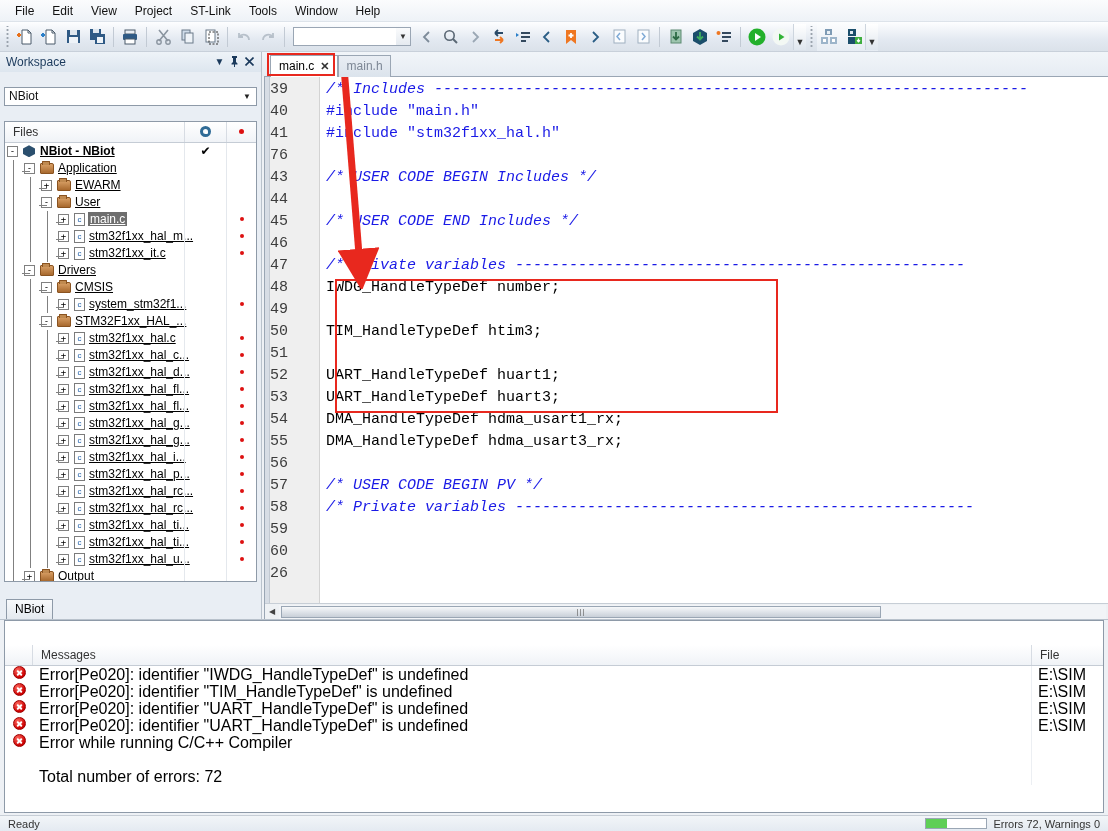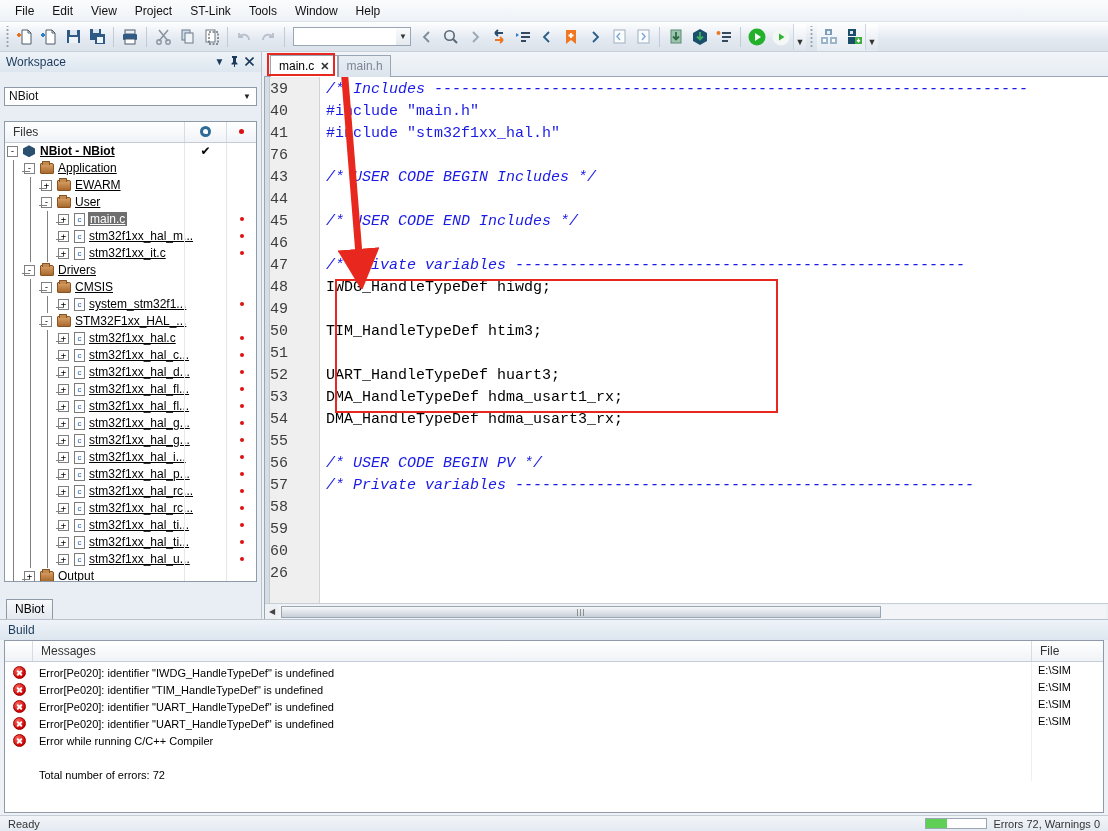--- a/index.html
+++ b/index.html
@@ -262,28 +262,28 @@
     background: linear-gradient(to bottom,#eef3f8,#dde6ef);
   }
   .build-grid {
     flex:1 1 auto; margin:0 4px 2px 4px;
     border:1px solid #8e9aa8; background:#fff;
     display:flex; flex-direction:column; min-height:0; position:relative;
   }
   .bgrid-head {
     height:21px; flex:0 0 21px; display:flex; align-items:center;
     background: linear-gradient(to bottom,#ffffff,#f0f3f7);
-    border-bottom:1px solid #c5ccd5; font-size:12px;
+    border-bottom:1px solid #c5ccd5; font-size:12px;margin-top:24px;
   }
   .bgrid-head .h-icon { width:28px; border-right:1px solid #d7dce3; height:100%;}
   .bgrid-head .h-msg { flex:1; padding-left:8px; color:#333; }
   .bgrid-head .h-file { width:72px; border-left:1px solid #d7dce3; height:100%;
                         display:flex;align-items:center;padding-left:8px;color:#333;}
   .bgrid-body { flex:1 1 auto; overflow:hidden; position:relative; }
-  .brow { height:17px; display:flex; align-items:flex-end; font-size:11px; color:#000;}
+  .brow { height:17px; display:flex; align-items:flex-start; font-size:16px; color:#000;}
   .brow .bi { width:28px; display:flex;align-items:center;justify-content:center;}
   .brow .bm { flex:1; padding-left:6px; white-space:nowrap; overflow:hidden;}
   .brow .bf { width:72px; padding-left:6px; white-space:nowrap; overflow:hidden;
               border-left:1px solid #eceff3; height:17px; line-height:17px;}
   .err-ico {
     width:13px;height:13px;border-radius:50%;
     background: radial-gradient(circle at 35% 30%,#ff6a60,#cc0000 70%);
     border:1px solid #9e0000;
     position:relative;
   }
@@ -950,24 +950,25 @@
           <div class="codecol" id="codecol">
               <div class="cline"><span class="cmt">/* Includes ------------------------------------------------------------------</span></div>
               <div class="cline"><span class="pre">#include </span><span class="str">"main.h"</span></div>
               <div class="cline"><span class="pre">#include </span><span class="str">"stm32f1xx_hal.h"</span></div>
               <div class="cline">&nbsp;</div>
               <div class="cline"><span class="cmt">/* USER CODE BEGIN Includes */</span></div>
               <div class="cline">&nbsp;</div>
               <div class="cline"><span class="cmt">/* USER CODE END Includes */</span></div>
               <div class="cline">&nbsp;</div>
               <div class="cline"><span class="cmt">/* Private variables --------------------------------------------------</span></div>
-              <div class="cline"><span class="plain">IWDG_HandleTypeDef hiwdg;</span></div>
+              <div class="cline"><span class="plain">IWDG_HandleTypeDef number;</span></div>
               <div class="cline">&nbsp;</div>
               <div class="cline"><span class="plain">TIM_HandleTypeDef htim3;</span></div>
               <div class="cline">&nbsp;</div>
+              <div class="cline"><span class="plain">UART_HandleTypeDef huart1;</span></div>
               <div class="cline"><span class="plain">UART_HandleTypeDef huart3;</span></div>
               <div class="cline"><span class="plain">DMA_HandleTypeDef hdma_usart1_rx;</span></div>
               <div class="cline"><span class="plain">DMA_HandleTypeDef hdma_usart3_rx;</span></div>
               <div class="cline">&nbsp;</div>
               <div class="cline"><span class="cmt">/* USER CODE BEGIN PV */</span></div>
               <div class="cline"><span class="cmt">/* Private variables ---------------------------------------------------</span></div>
               <div class="cline">&nbsp;</div>
               <div class="cline">&nbsp;</div>
             </div>
 
@@ -987,21 +988,20 @@
           <div class="hs-left">◀</div>
           <div class="hs-track">
             <div class="hs-thumb">|||</div>
           </div>
         </div>
       </div>
     </div>
   </div>
 
   <div class="build">
-    <div class="build-title">Build</div>
     <div class="build-grid">
       <div class="bgrid-head">
         <div class="h-icon"></div>
         <div class="h-msg">Messages</div>
         <div class="h-file">File</div>
       </div>
       <div class="bgrid-body" id="build-body">
           <div class="brow">
             <span class="bi">
               <span class="err-ico"></span>

